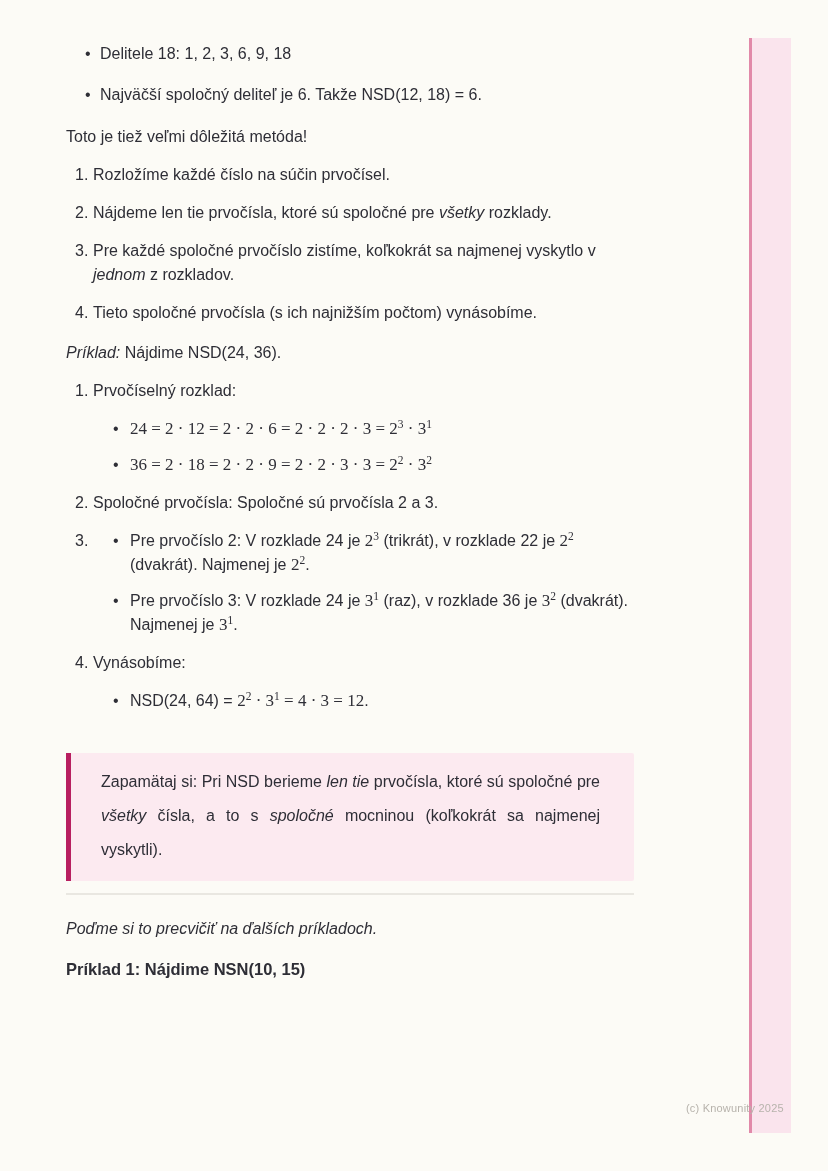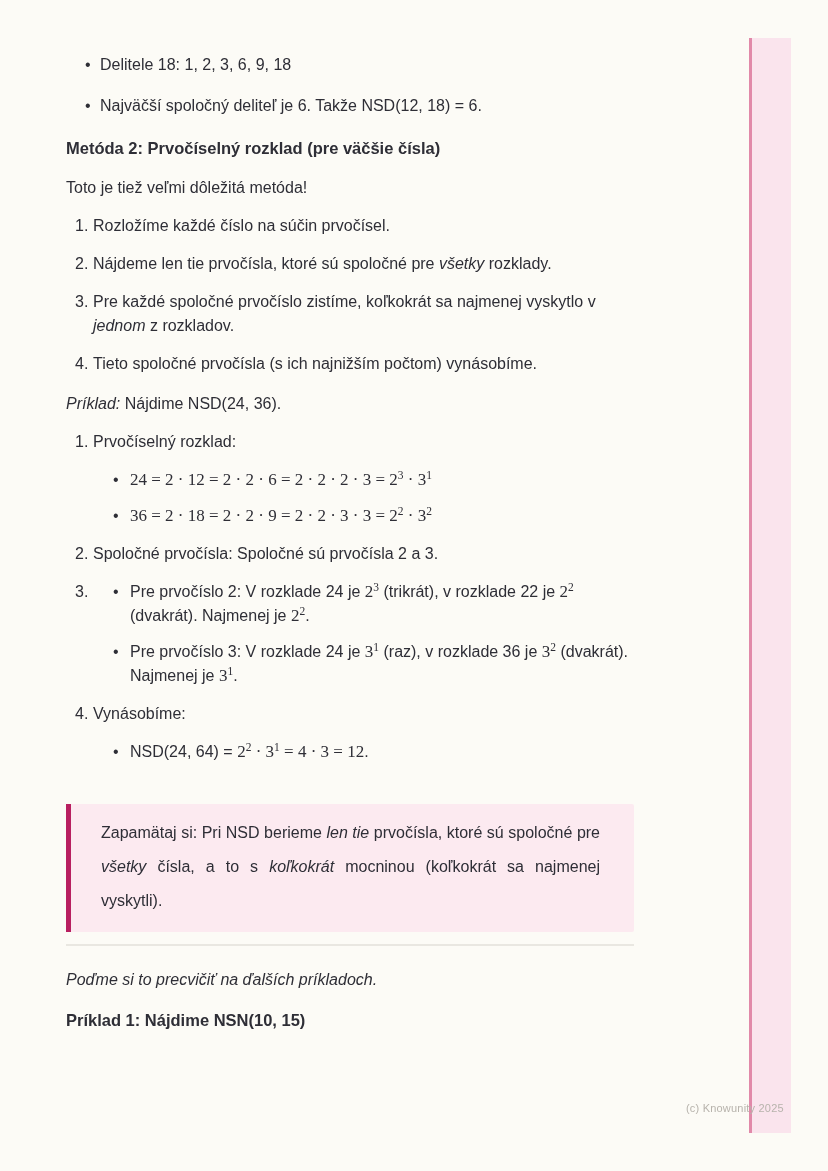--- a/index.html
+++ b/index.html
@@ -13,21 +13,21 @@
     --bar-fill:#fae4ed;
     --bar-line:#e189a9;
     --watermark-color:#b7b3ac;
   }
   html,body{margin:0;padding:0;background:var(--page-bg);}
   .page{
     position:relative;width:828px;height:1171px;overflow:hidden;
     background:var(--page-bg);color:var(--text);
     font-family:"Liberation Sans",sans-serif;font-size:16px;line-height:24px;
   }
-  .content{position:absolute;left:66px;top:15px;width:568px;padding-top:38px;}
+  .content{position:absolute;left:66px;top:4px;width:568px;padding-top:38px;}
   p{margin:0;}
   .b{font-weight:400;}
   .i{font-style:italic;}
   .m{font-family:"Liberation Serif",serif;font-size:17px;}
   .sup{font-size:11.5px;vertical-align:super;line-height:0;}
   
   ul.blist{list-style:none;margin:0;padding:0;}
   ul.blist>li{position:relative;padding-left:34px;}
   ul.blist>li::before{content:"\2022";position:absolute;left:19px;top:0;}
   ul.intro>li + li{margin-top:17px;}
@@ -75,21 +75,20 @@
 <body>
 
 <div class="page">
   <div class="content">
 
     <ul class="blist intro">
       <li><span>Delitele 18: 1, 2, 3, 6, 9, 18</span></li>
       <li><span>Najväčší spoločný deliteľ je 6. Takže NSD(12, 18) = 6.</span></li>
     </ul>
 
-    <p class="bold-head">Metóda 2: Prvočíselný rozklad (pre väčšie čísla)</p>
     <p class="note-p">Toto je tiež veľmi dôležitá metóda!</p>
 
     <ol class="nlist steps">
       <li><span class="b">Rozložíme každé číslo na súčin prvočísel.</span></li>
       <li><span class="b">Nájdeme len tie prvočísla, ktoré sú spoločné</span><span> pre </span><span class="i">všetky</span><span> rozklady.</span></li>
       <li><span>Pre každé spoločné prvočíslo zistíme, </span><span class="b">koľkokrát sa najmenej vyskytlo</span><span> v </span><span class="i">jednom</span><span> z rozkladov.</span></li>
       <li><span>Tieto spoločné prvočísla (s ich najnižším počtom) </span><span class="b">vynásobíme</span><span>.</span></li>
     </ol>
 
     <p class="example-p"><span class="i">Príklad:</span><span> Nájdime NSD(24, 36).</span></p>
@@ -113,21 +112,21 @@
       </li>
       <li>
         <div class="li-label"><span class="b">Vynásobíme:</span></div>
         <ul class="blist sub">
           <li><span>NSD(24, 64) = </span><span class="m">2</span><span class="m sup">2</span><span class="m"> · 3</span><span class="m sup">1</span><span class="m"> = 4 · 3 = 12</span><span>.</span></li>
         </ul>
       </li>
     </ol>
 
     <div class="callout">
-      <p><span class="b">Zapamätaj si:</span><span> Pri NSD berieme </span><span class="i">len tie</span><span> prvočísla, ktoré sú spoločné pre </span><span class="i">všetky</span><span> čísla, a to s </span><span class="i">koľkokrát</span><span> mocninou (koľkokrát sa najmenej vyskytli).</span></p>
+      <p><span class="b">Zapamätaj si:</span><span> Pri NSD berieme </span><span class="i">len tie</span><span> prvočísla, ktoré sú spoločné pre </span><span class="i">všetky</span><span> čísla, a to s </span><span class="i">spoločné</span><span> mocninou (koľkokrát sa najmenej vyskytli).</span></p>
     </div>
 
     <hr class="divider">
 
 
     <p class="pod-p">Poďme si to precvičiť na ďalších príkladoch.</p>
     <p class="bold-head pr1-p">Príklad 1: Nájdime NSN(10, 15)</p>
 
   </div>
 

